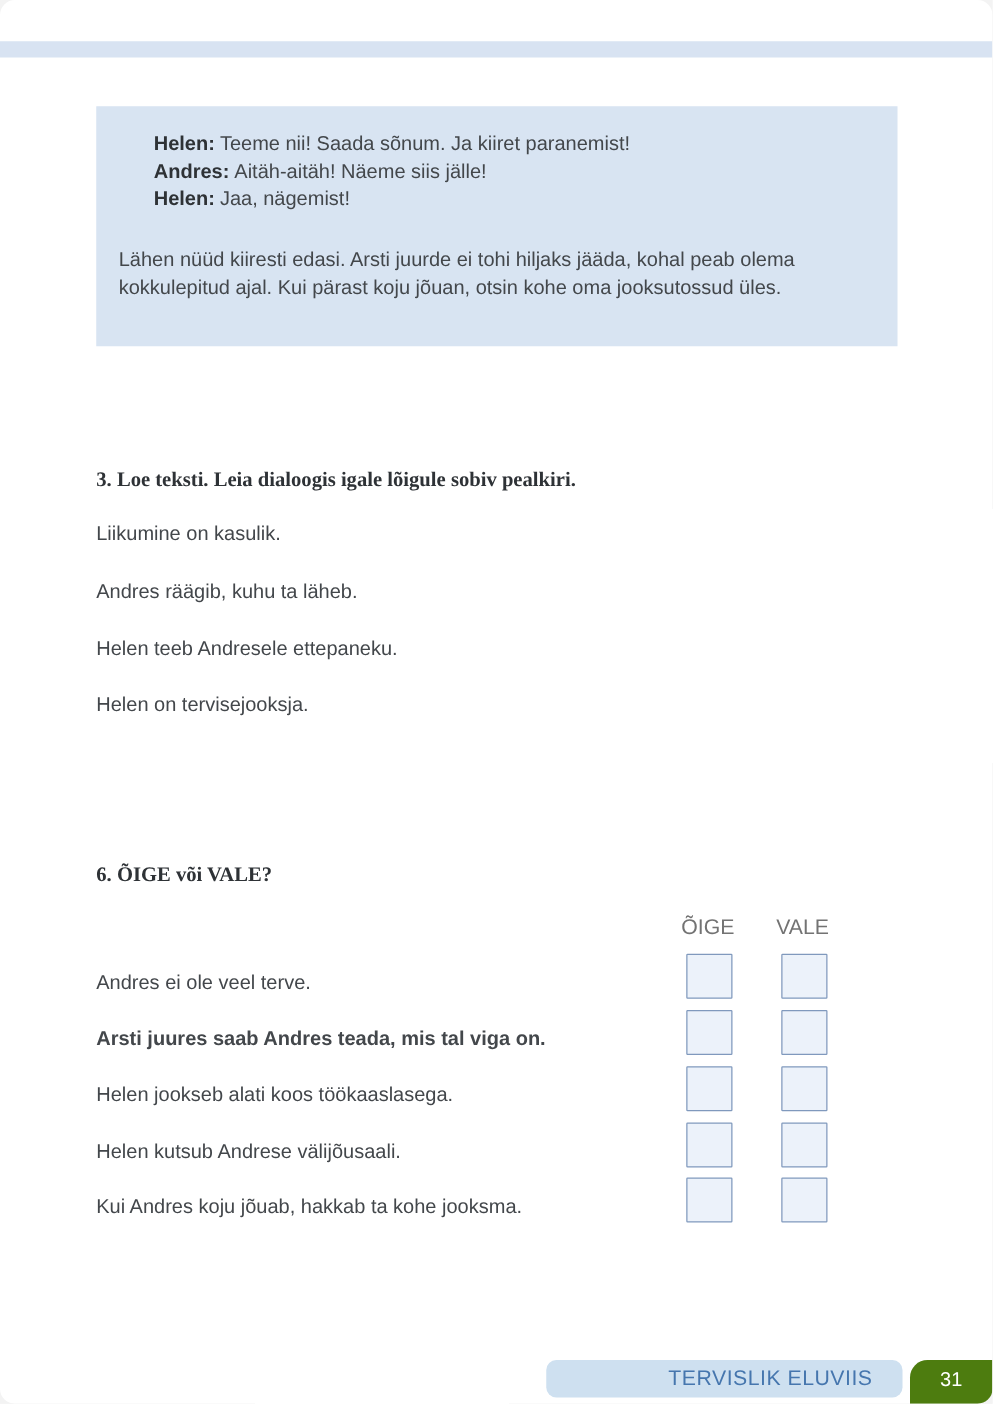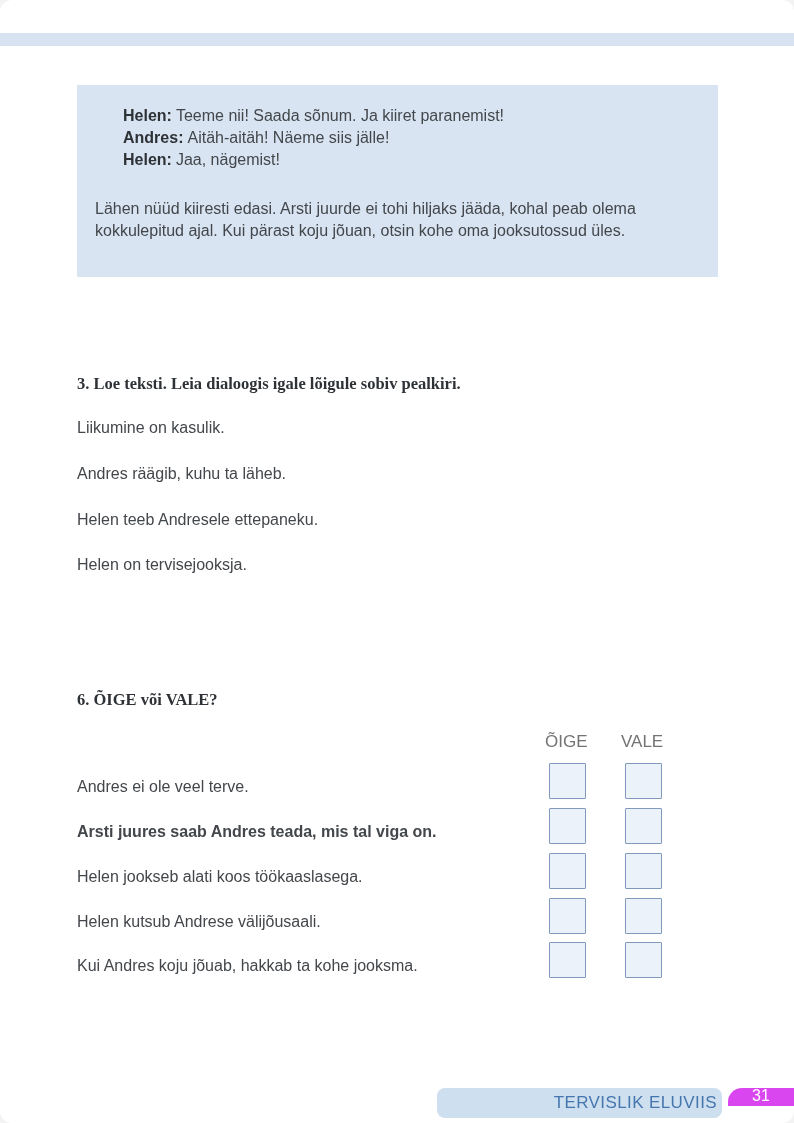--- a/index.html
+++ b/index.html
@@ -94,34 +94,34 @@
   
   .footer-bar {
     position: absolute;
     left: 437px; top: 1088px;
     width: 285px; height: 30px;
     background: #cee0f0;
     border-radius: 8px;
     display: flex;
     align-items: center;
     justify-content: flex-end;
-    padding-right: 5px;
+    padding-right: 24px;
     box-sizing: border-box;
   }
   .footer-label {
     color: #4676ae;
     font-size: 17px;
     letter-spacing: 0.4px;
     white-space: nowrap;
   }
   .page-badge {
     position: absolute;
     left: 728px; top: 1088px;
-    width: 66px; height: 18px;
-    background: #d946ef;
+    width: 66px; height: 36px;
+    background: #4d7c0f;
     border-radius: 14px 0 0 0;
     display: flex;
     align-items: center;
     justify-content: center;
     color: #ffffff;
     font-size: 16px;
     padding-bottom: 2px;
     box-sizing: border-box;
   }
 </style>

